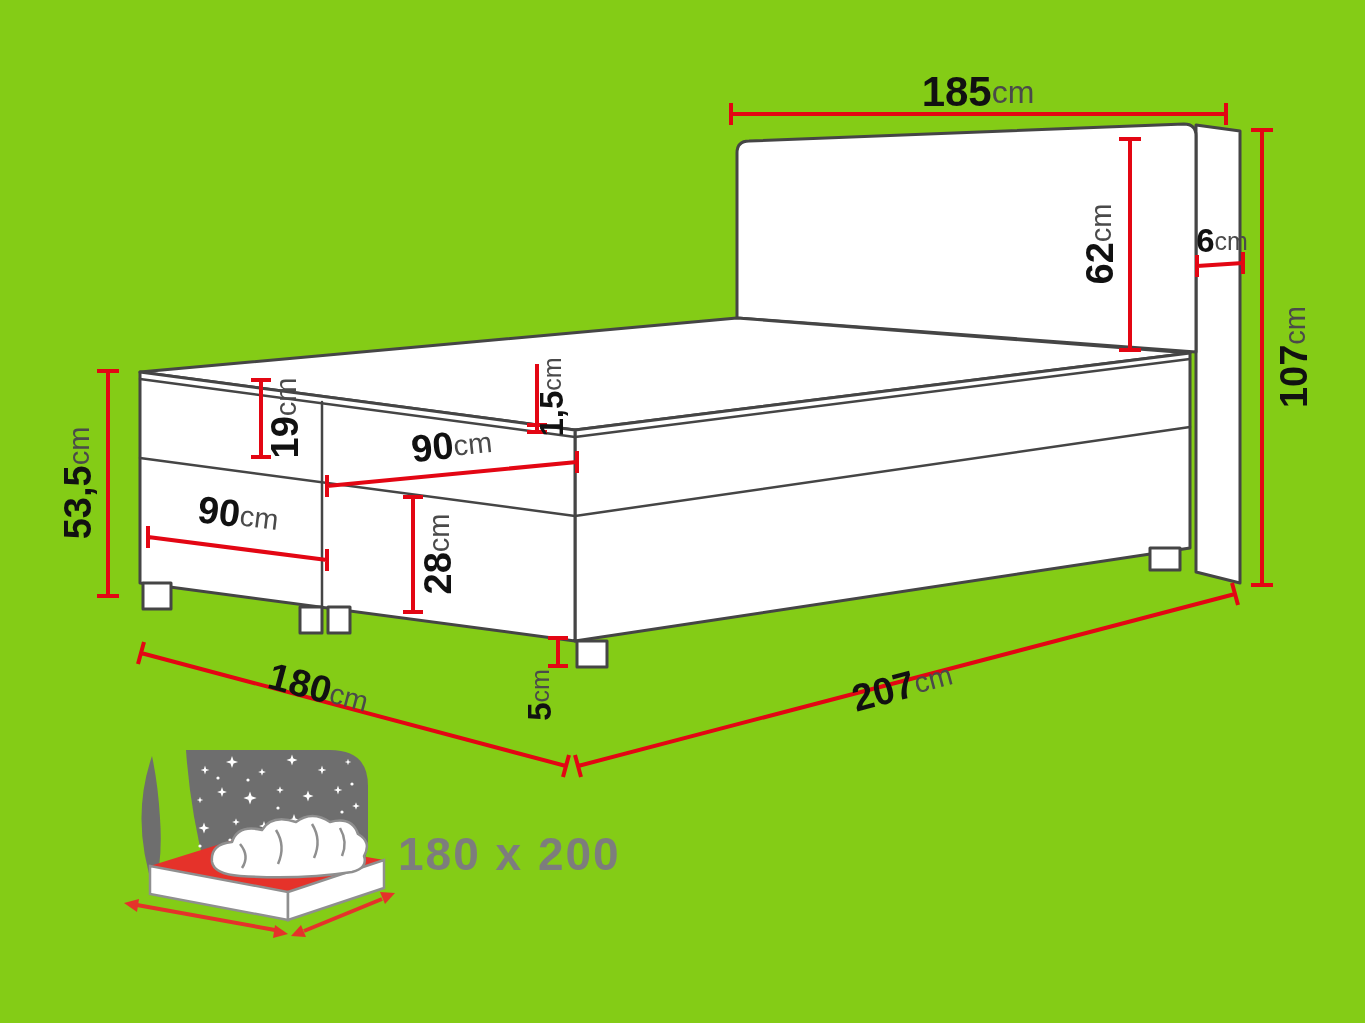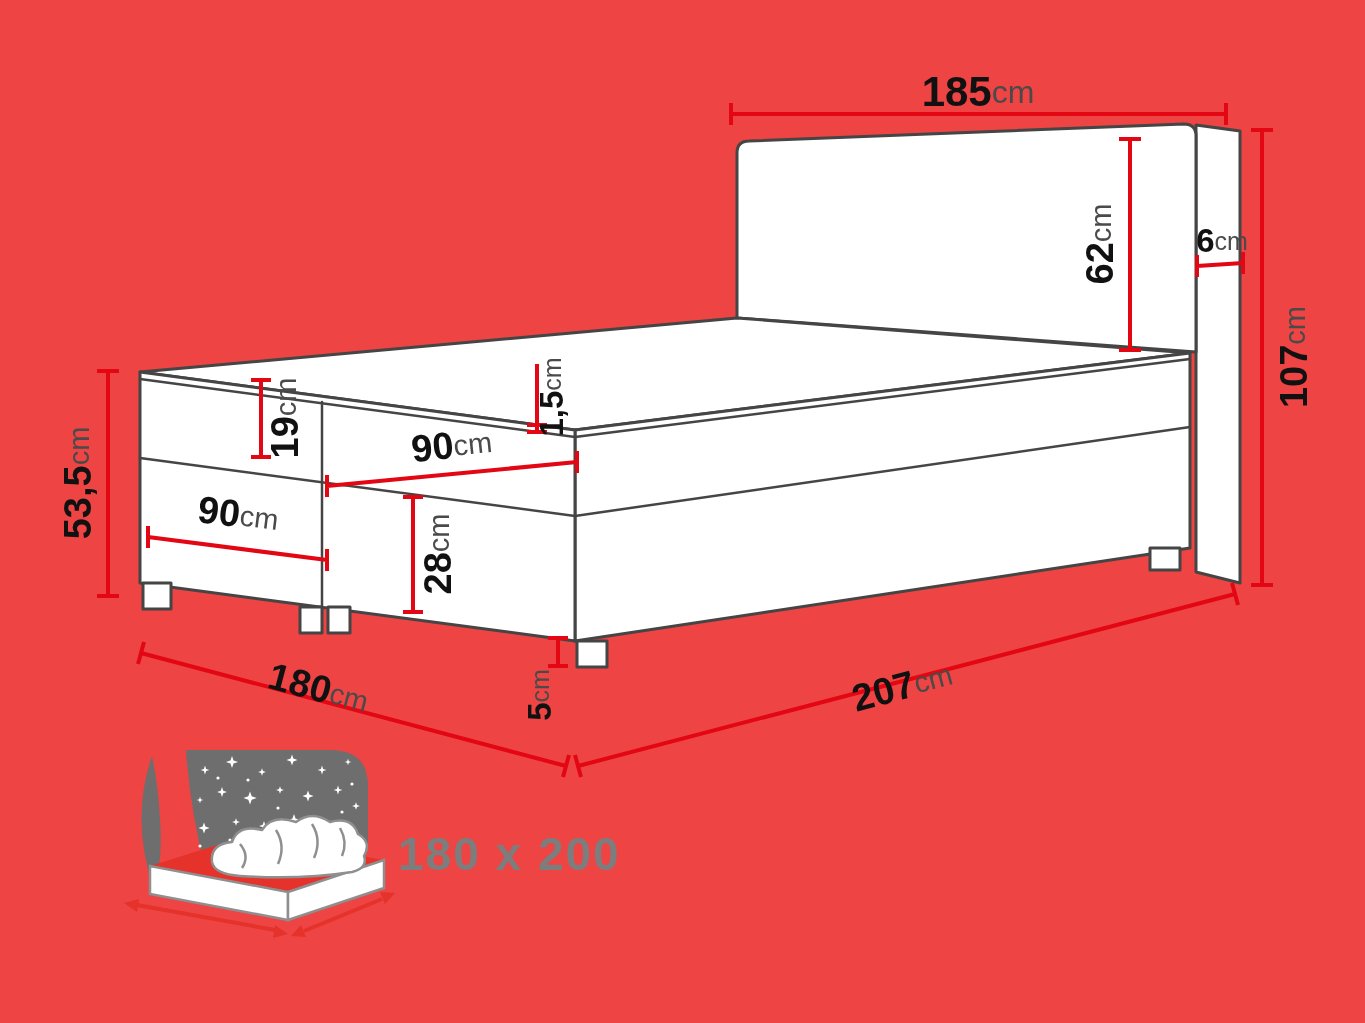--- a/index.html
+++ b/index.html
@@ -1,16 +1,16 @@
 <!DOCTYPE html>
 <html><head>
 <meta charset="utf-8">
 <style>
   html,body { margin:0; padding:0; background:#ffffff; }
-  .stage { width:1365px; height:1023px; position:relative; background:#ef4444; overflow:hidden; }
+  .stage { width:1365px; height:1023px; position:relative; background:#84cc16; overflow:hidden; }
   svg { display:block; }
   text { font-family:"Liberation Sans", sans-serif; }
   .dim-label { font-size:38px; font-weight:700; }
   .dim-label .unit { font-size:29px; font-weight:400; fill:#4a4a4a; }
   .dim-label-lg { font-size:42px; font-weight:700; }
   .dim-label-lg .unit { font-size:32px; font-weight:400; fill:#4a4a4a; }
   .dim-label-sm { font-size:33px; font-weight:700; }
   .dim-label-sm .unit { font-size:25px; font-weight:400; fill:#4a4a4a; }
   .size-label { font-size:46px; font-weight:700; letter-spacing:2px; }
   .seam { fill:none; stroke-width:2.5; }

